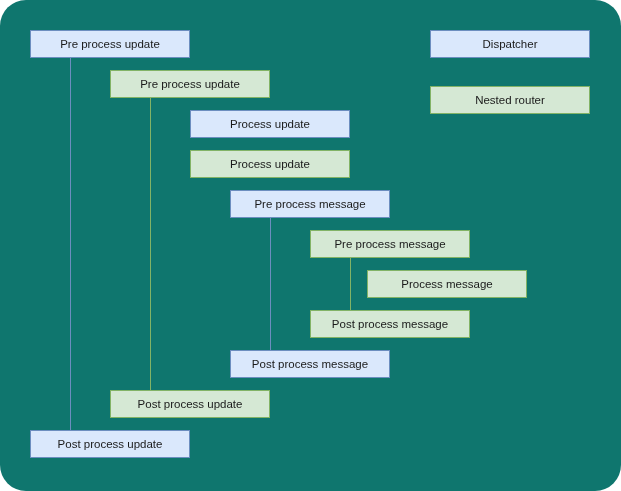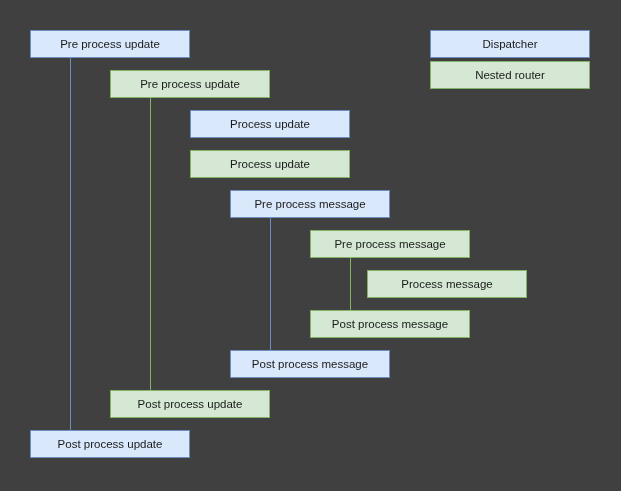--- a/index.html
+++ b/index.html
@@ -44,21 +44,21 @@
     width: 1px;
     z-index: 1;
   }
   .connector.blue { background: #6c8ebf; }
   .connector.green { background: #82b366; }
   .legend-group { position: absolute; }
 </style>
 </head>
 <body>
 
-<div id="canvas" style="width: 621px; height: 491px; background: #404040;">
+<div id="canvas" style="width: 621px; height: 491px; background: #0f766e; border-radius: 26px;">
 
   <div id="connector-layer">
       <div class="connector blue" style="left: 70px; top: 58px; height: 372px;"></div>
       <div class="connector green" style="left: 150px; top: 98px; height: 292px;"></div>
       <div class="connector blue" style="left: 270px; top: 218px; height: 132px;"></div>
       <div class="connector green" style="left: 350px; top: 258px; height: 52px;"></div>
     </div>
 
   <div id="node-layer">
       <div class="node blue" style="left: 30px; top: 30px; width: 160px; height: 28px; line-height: 26px;">Pre process update</div>
@@ -69,16 +69,16 @@
       <div class="node green" style="left: 310px; top: 230px; width: 160px; height: 28px; line-height: 26px;">Pre process message</div>
       <div class="node green" style="left: 367px; top: 270px; width: 160px; height: 28px; line-height: 26px;">Process message</div>
       <div class="node green" style="left: 310px; top: 310px; width: 160px; height: 28px; line-height: 26px;">Post process message</div>
       <div class="node blue" style="left: 230px; top: 350px; width: 160px; height: 28px; line-height: 26px;">Post process message</div>
       <div class="node green" style="left: 110px; top: 390px; width: 160px; height: 28px; line-height: 26px;">Post process update</div>
       <div class="node blue" style="left: 30px; top: 430px; width: 160px; height: 28px; line-height: 26px;">Post process update</div>
     </div>
 
   <div class="legend-group" id="legend-layer">
       <div class="node blue" style="left: 430px; top: 30px; width: 160px; height: 28px; line-height: 26px;">Dispatcher</div>
-      <div class="node green" style="left: 430px; top: 61px; width: 160px; height: 28px; line-height: 26px;">Nested router</div>
+      <div class="node green" style="left: 430px; top: 86px; width: 160px; height: 28px; line-height: 26px;">Nested router</div>
     </div>
 
 </div>
 
 </body></html>

